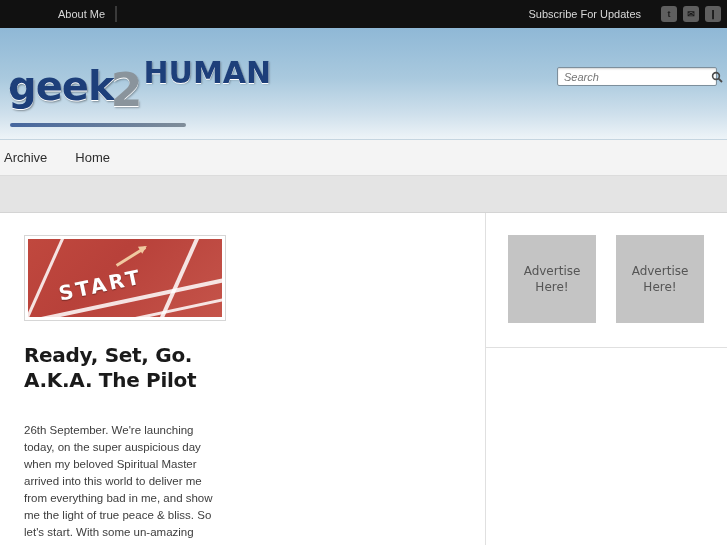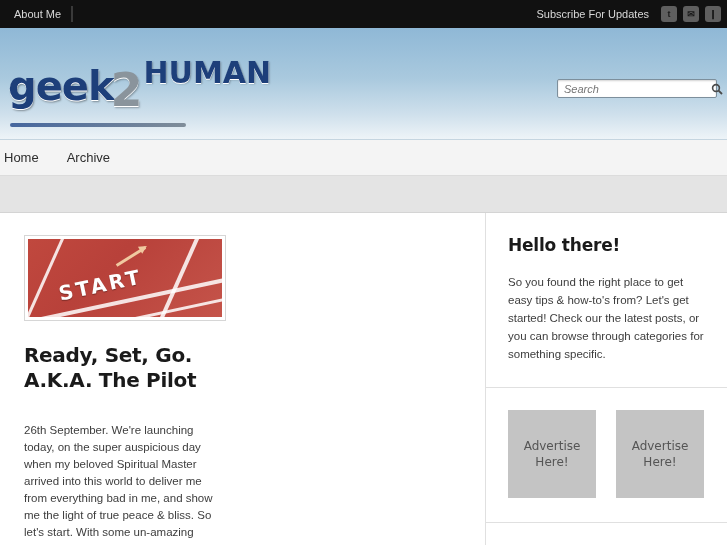--- a/index.html
+++ b/index.html
@@ -14,37 +14,37 @@
   
   .topbar {
     height: 28px;
     background: #111111;
     color: #cfcfcf;
     display: flex;
     align-items: center;
     font-size: 11px;
     position: relative;
   }
-  .topbar-left { display: flex; align-items: center; padding-left: 4px; }
+  .topbar-left { display: flex; align-items: center; padding-left: 4px; margin-left: 44px; }
   .topbar-left a {
     color: #d8d8d8;
     text-decoration: none;
     padding: 0 10px;
     line-height: 28px;
     display: inline-block;
   }
   .topbar-sep {
     width: 1px; height: 16px; background: #3a3a3a;
   }
   .topbar-right {
     position: absolute; right: 6px; top: 0;
     height: 28px; display: flex; align-items: center; gap: 6px;
   }
   .topbar-right .sub-label {
-    color: #d8d8d8; font-size: 11px; margin-right: 6px;
+    color: #d8d8d8; font-size: 11px; margin-right: 14px;
   }
   .social {
     width: 16px; height: 16px; border-radius: 3px;
     background: #5f5f5f;
     display: inline-flex; align-items: center; justify-content: center;
     color: #1a1a1a; font-size: 9px; font-weight: bold;
     line-height: 1;
   }
 
   
@@ -95,21 +95,21 @@
     position: absolute;
     left: 10px; top: 95px;
     width: 176px; height: 4px;
     background: linear-gradient(to right,#2a4f8f,#6f7d8a);
     border-radius: 2px;
     opacity: 0.85;
   }
 
   .search-box {
     position: absolute;
-    right: 10px; top: 51px;
+    right: 10px; top: 39px;
     width: 160px; height: 19px;
     background: #ffffff;
     border: 1px solid #7d8f9c;
     border-radius: 2px;
     display: flex; align-items: center;
     box-shadow: inset 0 1px 2px rgba(0,0,0,0.18);
   }
   .search-box input {
     border: 0; outline: none;
     flex: 1;
@@ -299,22 +299,22 @@
     <span class="search-btn">
       <svg width="12" height="12" viewBox="0 0 12 12">
         <circle cx="5" cy="5" r="3.4" fill="none" stroke="#4a4a4a" stroke-width="1.6"></circle>
         <line x1="7.6" y1="7.6" x2="11" y2="11" stroke="#4a4a4a" stroke-width="1.8"></line>
       </svg>
     </span>
   </div>
 </div>
 
 <div class="mainnav">
+  <a href="#">Archive</a>
   <a href="#">Home</a>
-  <a href="#">Archive</a>
 </div>
 
 <div class="spacer"></div>
 
 <div class="content">
 
   <div class="main-col">
     <div class="post-thumb">
       <div class="thumb-inner">
         <div class="line l1"></div>
@@ -330,24 +330,20 @@
 
     <p class="post-body">
       <span>26th September. We're launching today, on the super auspicious day when my beloved Spiritual Master arrived into this world to deliver me from everything bad in me, and show me the light of true peace &amp; bliss. So let's start. With some un-amazing writing skills and a lot of geekiness, I'm going to give you …</span>
       <a href="#">Continue Reading</a>
     </p>
 
   </div>
 
   <div class="sidebar">
     <div class="widget">
-      <h3>Hello there!</h3>
-      <p>So you found the right place to get easy tips &amp; how-to's from? Let's get started! Check our the latest posts, or you can browse through categories for something specific.</p>
-    </div>
-    <div class="widget">
       <div class="ads">
         <div class="ad">
           <span><span>Advertise</span><br><span>Here!</span></span>
         </div>
         <div class="ad">
           <span><span>Advertise</span><br><span>Here!</span></span>
         </div>
       </div>
     </div>
   </div>

